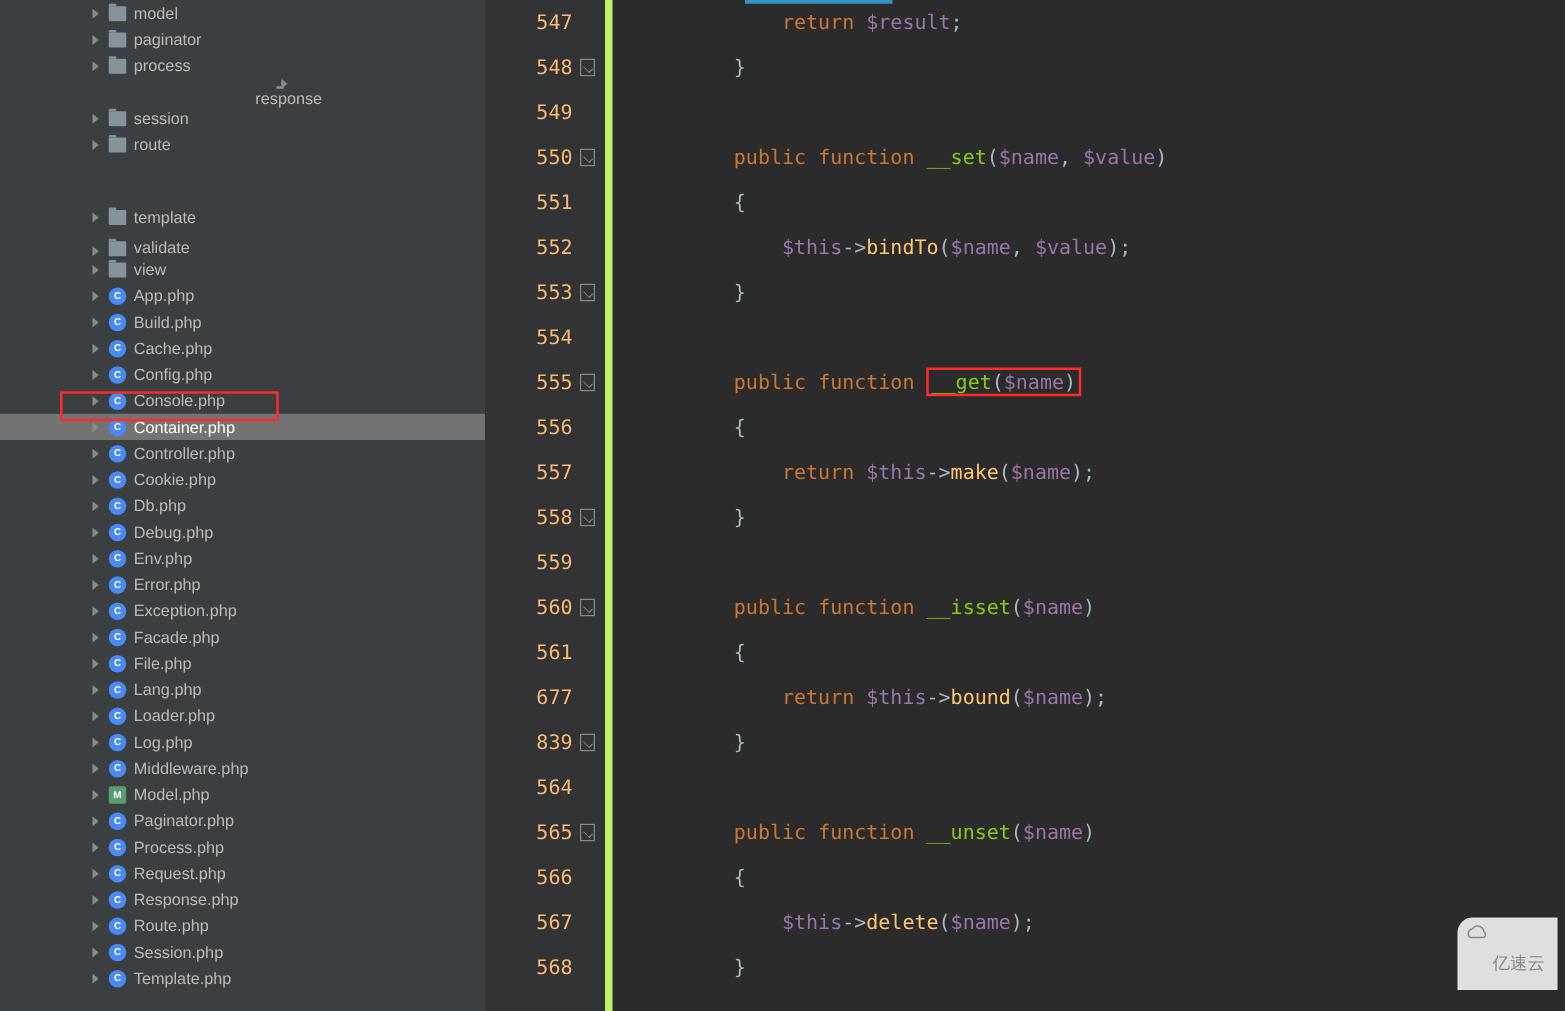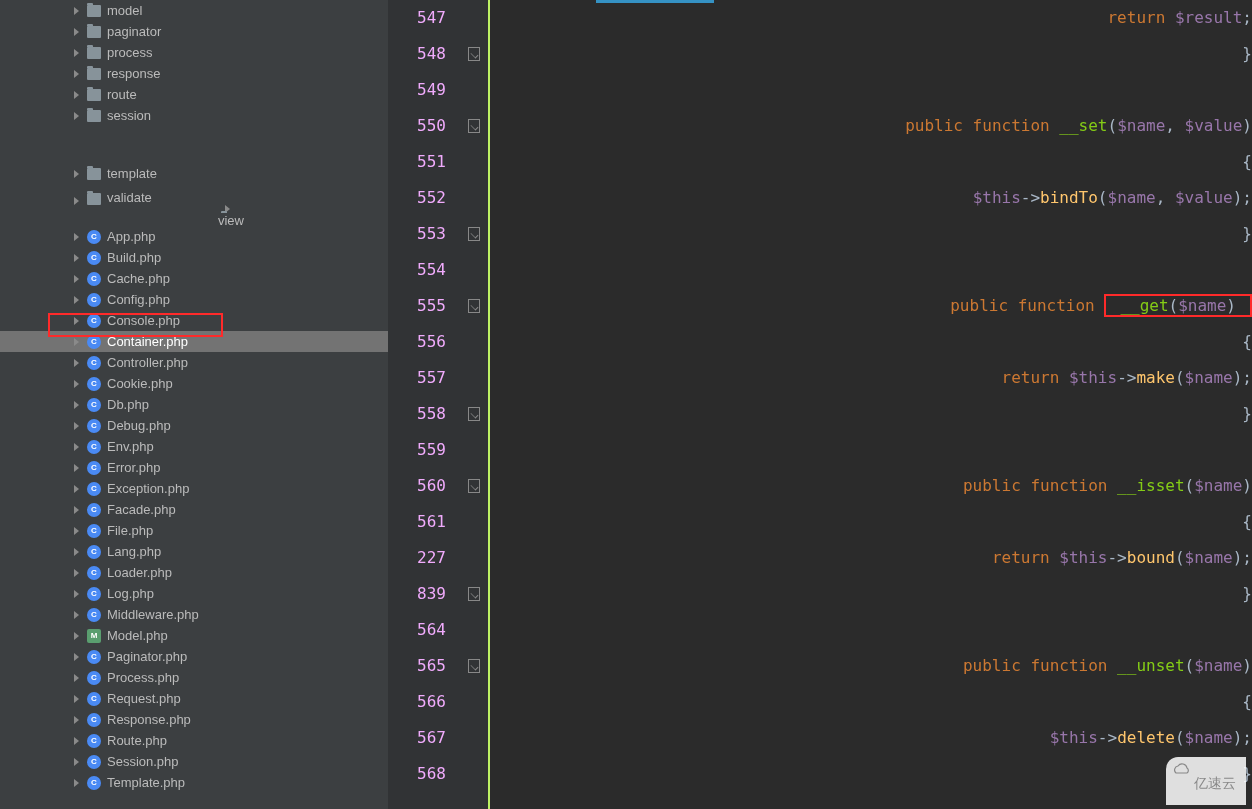--- a/index.html
+++ b/index.html
@@ -98,24 +98,24 @@
     top: 0;
     left: 208px;
     height: 3px;
     width: 118px;
     background: #3592c4;
   }
   .gutter {
     background: #313335;
     width: 102px;
     text-align: right;
-    color: #f0abfc;
-    padding-right: 42px;
+    color: #fdba74;
+    padding-right: 26px;
     font-family: "Consolas","Monaco",monospace;
-    border-right: 2px solid #bef264;
+    border-right: 6px solid #bef264;
     position: relative;
   }
   .gutter .ln { height: 36px; }
   .fold-column {
     position: absolute;
     right: 2px;
     top: 0;
     width: 18px;
   }
   .fold-marker {
@@ -133,43 +133,43 @@
     border-bottom: 1px solid #888;
     border-right: 1px solid #888;
     transform: rotate(45deg) scaleY(0.6);
   }
   .code {
     flex: 1;
     padding-left: 20px;
     white-space: pre;
     font-family: "Consolas","Monaco",monospace;
   }
-  .code .line { height: 36px; text-align: right; }
+  .code .line { height: 36px; }
   .kw   { color: #cc7832; }
   .fn   { color: #84cc16; }
   .var  { color: #9876aa; }
   .arrow-op { color: #a9b7c6; }
   .call { color: #ffc66d; }
   .punct{ color: #a9b7c6; }
 
   .red-box-inline {
     border: 2px solid #ff2a2a;
-    padding: 0 14px;
+    padding: 0 2px;
   }
 
   .watermark {
     position: absolute;
     right: 6px;
-    bottom: 4px;
+    bottom: 17px;
     font-family: "Segoe UI", sans-serif;
     font-size: 14px;
     color: #888;
     background: rgba(255,255,255,0.85);
     border-radius: 12px 0 0 0;
-    padding: 8px 10px 4px 28px;
+    padding: 18px 10px 4px 28px;
     display: flex;
     align-items: center;
   }
   .watermark svg { position: absolute; left: 6px; top: 6px; }
 </style>
 </head>
 <body>
 
 <div class="sidebar" id="sidebar">
     <div class="tree-item" style="top: 0px;">
@@ -180,46 +180,46 @@
     <div class="tree-item" style="top: 21px;">
       <span class="arrow"></span>
       <span class="folder-icon"></span>
       <span>paginator</span>
     </div>
     <div class="tree-item" style="top: 42px;">
       <span class="arrow"></span>
       <span class="folder-icon"></span>
       <span>process</span>
     </div>
-    <div class="tree-item" style="top: 63px;">
+    <div class="tree-item" style="top: 63px; flex-direction: column;">
       <span class="arrow"></span>
       <span class="folder-icon"></span>
       <span>response</span>
     </div>
+    <div class="tree-item" style="top: 105px;">
+      <span class="arrow"></span>
+      <span class="folder-icon"></span>
+      <span>session</span>
+    </div>
     <div class="tree-item" style="top: 84px;">
       <span class="arrow"></span>
       <span class="folder-icon"></span>
       <span>route</span>
     </div>
-    <div class="tree-item" style="top: 105px;">
-      <span class="arrow"></span>
-      <span class="folder-icon"></span>
-      <span>session</span>
-    </div>
     <div class="tree-item" style="top: 126px; margin-top: 37px;">
       <span class="arrow"></span>
       <span class="folder-icon"></span>
       <span>template</span>
     </div>
     <div class="tree-item" style="top: 147px; align-items: flex-end;">
       <span class="arrow"></span>
       <span class="folder-icon"></span>
       <span>validate</span>
     </div>
-    <div class="tree-item" style="top: 168px; flex-direction: column;">
+    <div class="tree-item" style="top: 168px;">
       <span class="arrow"></span>
       <span class="folder-icon"></span>
       <span>view</span>
     </div>
     <div class="tree-item">
       <span class="arrow"></span>
       <span class="php-icon p"></span>
       <span>App.php</span>
     </div>
     <div class="tree-item">
@@ -366,21 +366,21 @@
       <div class="ln">552</div>
       <div class="ln">553</div>
       <div class="ln">554</div>
       <div class="ln">555</div>
       <div class="ln">556</div>
       <div class="ln">557</div>
       <div class="ln">558</div>
       <div class="ln">559</div>
       <div class="ln">560</div>
       <div class="ln">561</div>
-      <div class="ln">227</div>
+      <div class="ln">677</div>
       <div class="ln">839</div>
       <div class="ln">564</div>
       <div class="ln">565</div>
       <div class="ln">566</div>
       <div class="ln">567</div>
       <div class="ln">568</div>
       <div class="fold-column" id="folds">
         <div class="fold-marker" style="top: 47px;"></div>
         <div class="fold-marker" style="top: 119px;"></div>
         <div class="fold-marker" style="top: 227px;"></div>

